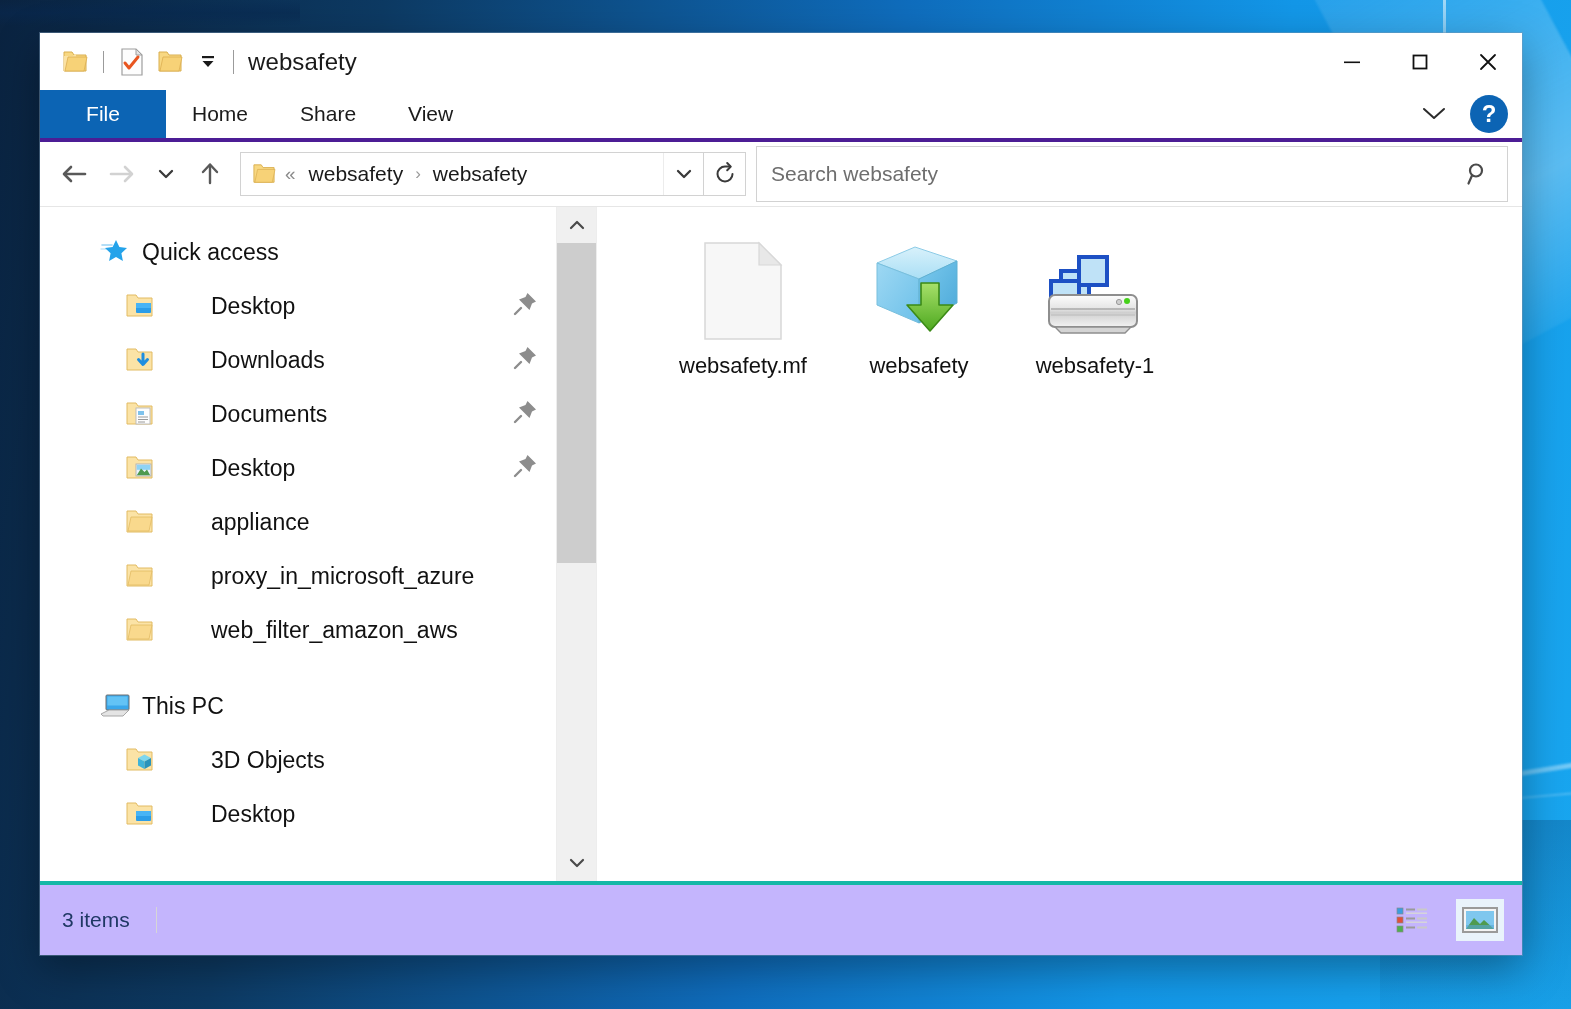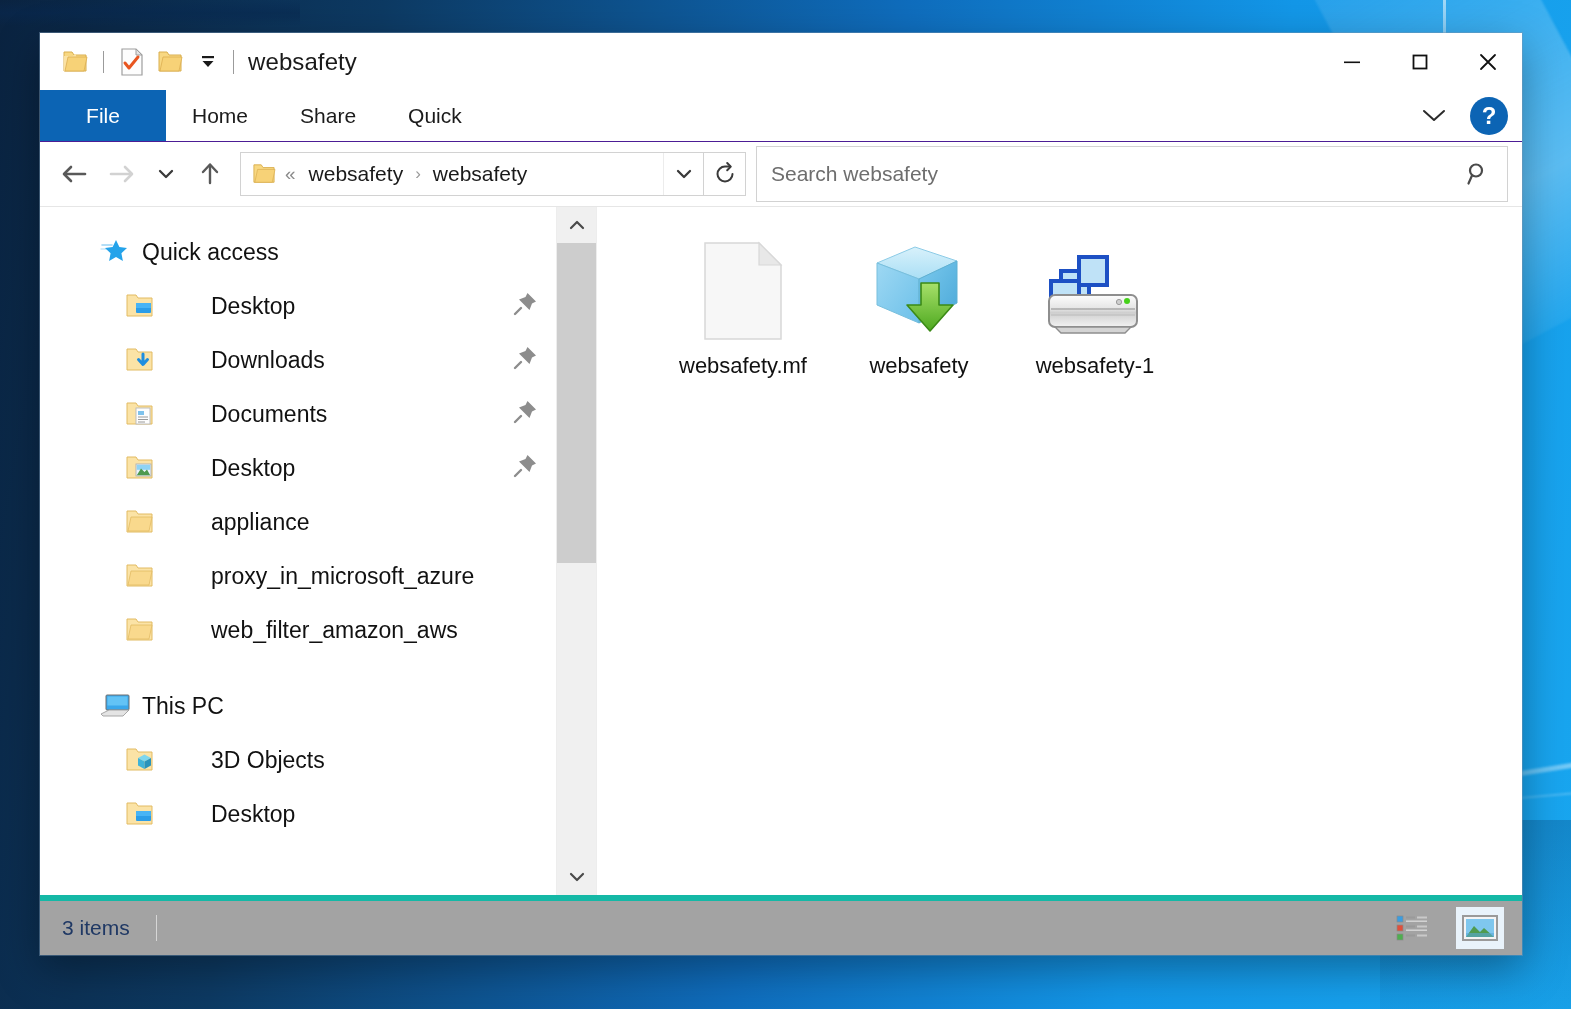--- a/index.html
+++ b/index.html
@@ -79,21 +79,21 @@
   .win-btn {
     width: 68px; height: 100%;
     display: flex; align-items: center; justify-content: center;
   }
 
   
   .ribbon {
     height: 52px;
     display: flex;
     align-items: stretch;
-    border-bottom: 1px solid #4c1d95;
+    border-bottom: 4px solid #4c1d95;
     flex: 0 0 auto;
     position: relative;
     background: #fff;
   }
   .tab {
     display: flex; align-items: center; justify-content: center;
     padding: 0 26px;
     font-size: 21px;
     color: #1b1b1b;
     cursor: default;
@@ -257,26 +257,26 @@
   }
   .file-name {
     font-size: 22px; color: #111;
     line-height: 1.22;
     word-break: break-word;
     max-width: 158px;
   }
 
   
   .statusbar {
-    height: 60px;
+    height: 74px;
     flex: 0 0 auto;
     display: flex; align-items: center;
-    border-top: 6px solid #14b8a6;
+    border-top: 4px solid #14b8a6;
     padding: 0 18px 0 22px;
-    background: #a3a3a3;
+    background: #c4b5fd;
   }
   .status-text { font-size: 21px; color: #1f3864; }
   .status-sep { width: 1px; height: 26px; background: #d6d6d6; margin-left: 26px; }
   .status-right { margin-left: auto; display: flex; align-items: center; gap: 20px; }
   .view-btn {
     width: 48px; height: 42px;
     display: flex; align-items: center; justify-content: center;
   }
   .view-btn.active { background: #e9f3fb; }
 </style>
@@ -342,21 +342,21 @@
               <path d="M5 5 L19 19 M19 5 L5 19" stroke="#111" stroke-width="1.8" stroke-linecap="round"></path>
             </svg>
         </div>
       </div>
     </div>
 
     <div class="ribbon">
       <div class="tab file">File</div>
       <div class="tab">Home</div>
       <div class="tab">Share</div>
-      <div class="tab">Quick</div>
+      <div class="tab">View</div>
       <div class="ribbon-right">
         <div style="display:flex;align-items:center;justify-content:center;width:36px;height:36px;">
           <svg width="26" height="18" viewBox="0 0 26 18">
               <path d="M3 4 L13 13 L23 4" fill="none" stroke="#2b2b2b" stroke-width="2" stroke-linecap="round" stroke-linejoin="round"></path>
             </svg>
         </div>
         <div class="help-btn">?</div>
       </div>
     </div>
 

